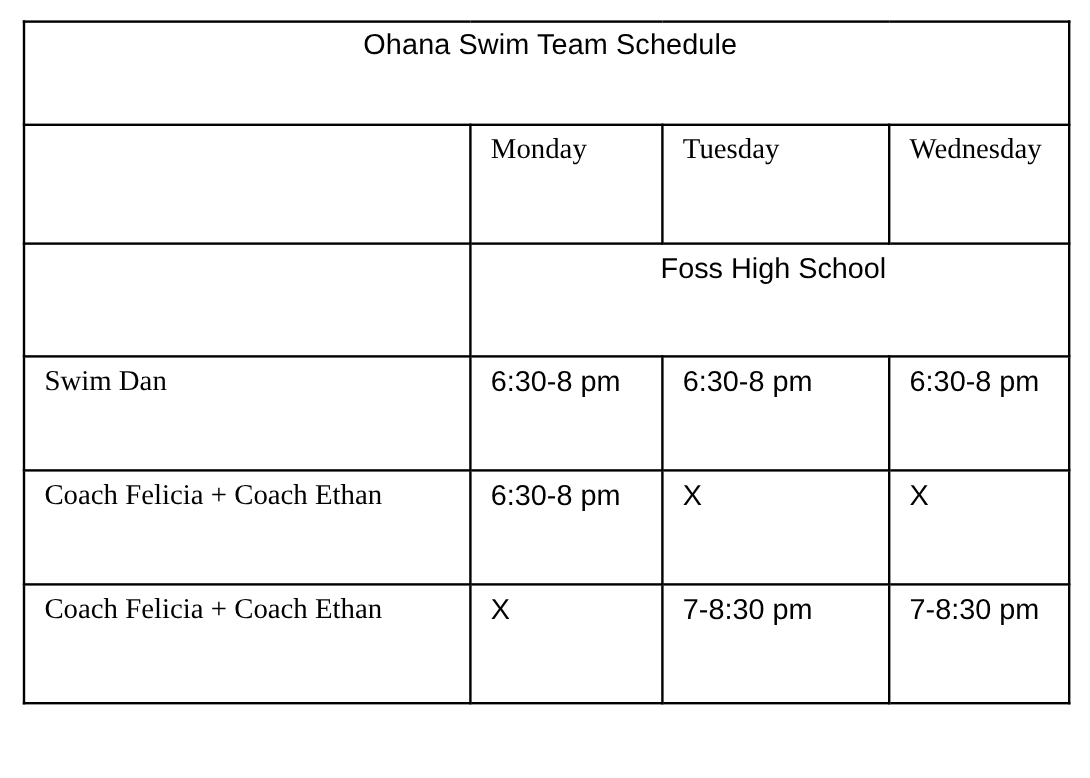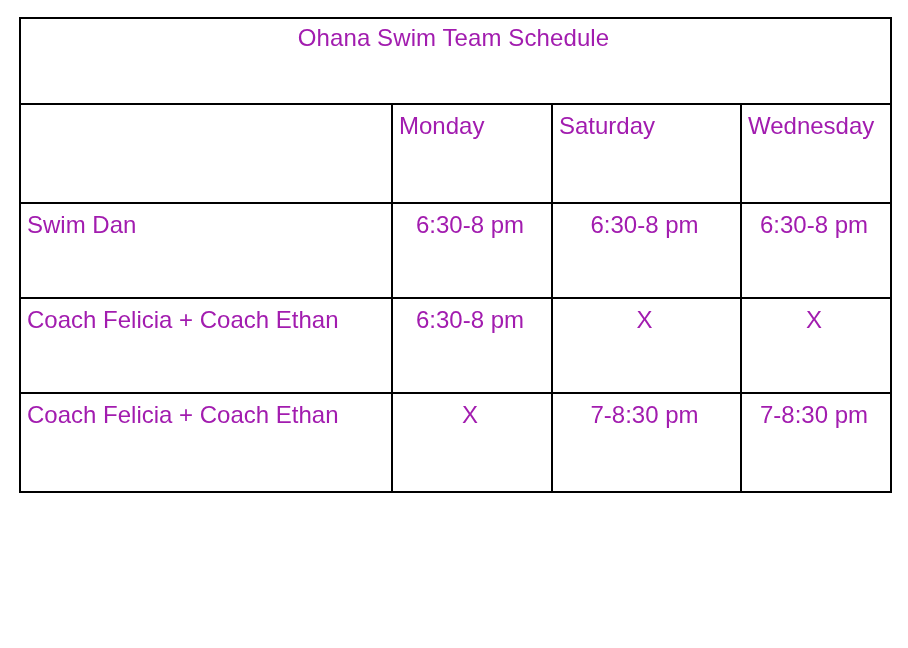--- a/index.html
+++ b/index.html
@@ -28,25 +28,25 @@
     left: 19px;
     top: 17px;
     width: 871px;
     border-collapse: collapse;
     table-layout: fixed;
     background: #ffffff;
   }
 
   .schedule-table td {
     border: 2px solid #000000;
-    padding: 6px 10px 0 6px;
+    padding: 6px 10px 0 16px;
     vertical-align: top;
     font-size: 24px;
     line-height: 1.22;
-    color: #a21caf;
+    color: #000000;
     background: #ffffff;
   }
 
   
   col.c-label { width: 372px; }
   col.c-mon   { width: 160px; }
   col.c-wed   { width: 189px; }
   col.c-fri   { width: 150px; }
 
   .row-title td {
@@ -58,22 +58,22 @@
     font-size: 32px;
     line-height: 1.2;
     letter-spacing: 0.1px;
   }
 
   .row-head td { height: 91px; }
   .row-venue td { height: 86px; }
   .row-data td { height: 87px; }
   .row-last td { height: 91px; }
 
-  .cell-left   { text-align: left; }
-  .cell-center { text-align: center; }
+  .cell-left   { text-align: left; font-family: Liberation Serif, serif; }
+  .cell-center { }
 
   .venue-cell {
     text-align: center;
   }
 
   .blank-cell { text-align: left; }
 </style>
 </head>
 <body>
 
@@ -88,24 +88,28 @@
     </colgroup>
     <tbody>
 
       <tr class="row-title">
         <td class="title-cell" colspan="4">Ohana Swim Team Schedule</td>
       </tr>
 
       <tr class="row-head">
         <td class="blank-cell"></td>
         <td class="cell-left">Monday</td>
-        <td class="cell-left">Saturday</td>
+        <td class="cell-left">Tuesday</td>
         <td class="cell-left">Wednesday</td>
       </tr>
 
+      <tr class="row-venue">
+        <td class="blank-cell"></td>
+        <td class="venue-cell" colspan="3">Foss High School</td>
+      </tr>
 
       <tr class="row-data">
         <td class="cell-left">Swim Dan</td>
         <td class="cell-center">6:30-8 pm</td>
         <td class="cell-center">6:30-8 pm</td>
         <td class="cell-center">6:30-8 pm</td>
       </tr>
 
       <tr class="row-data">
         <td class="cell-left">Coach Felicia + Coach Ethan</td>

